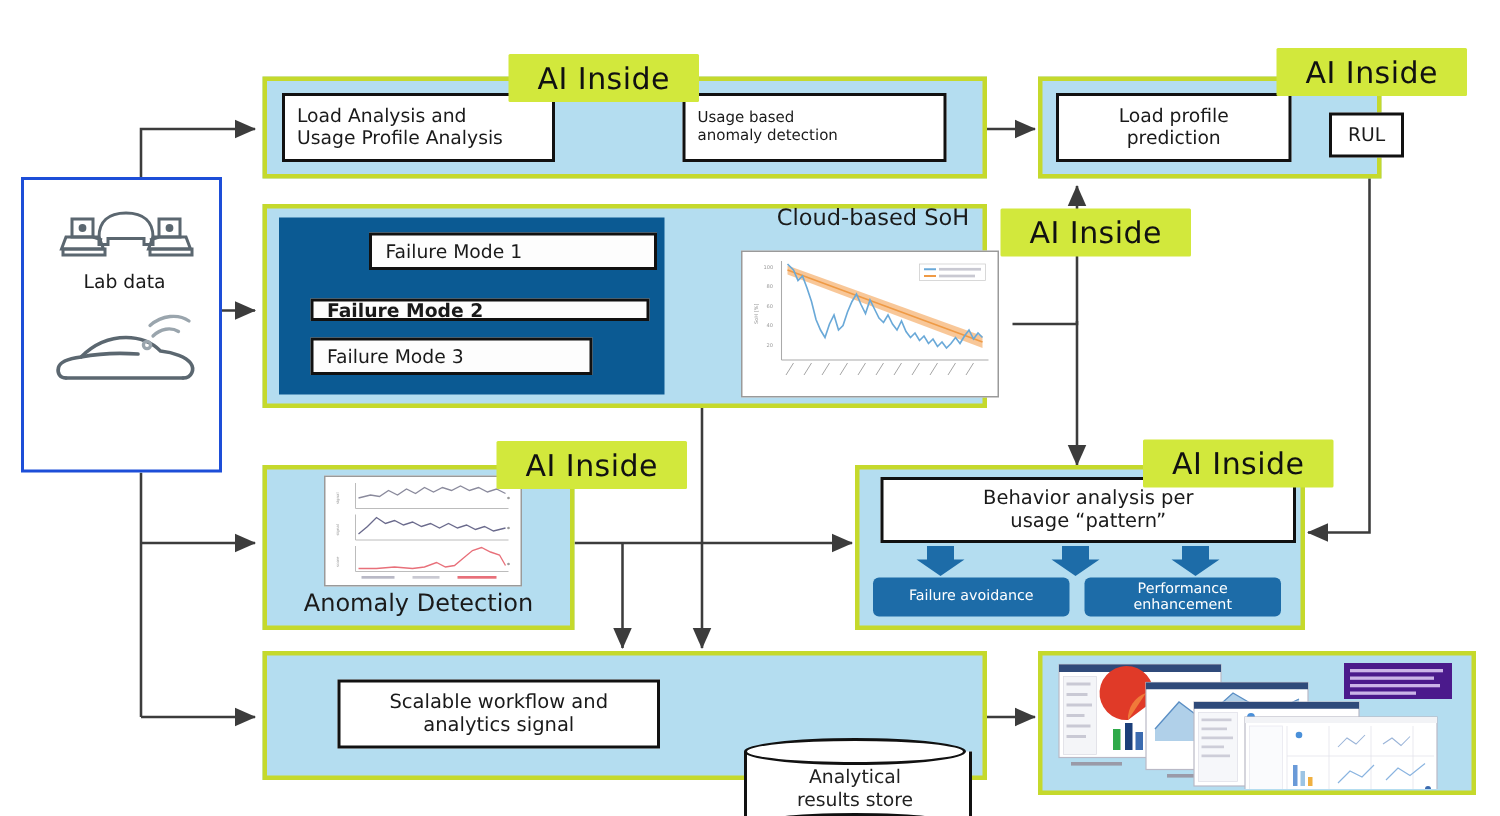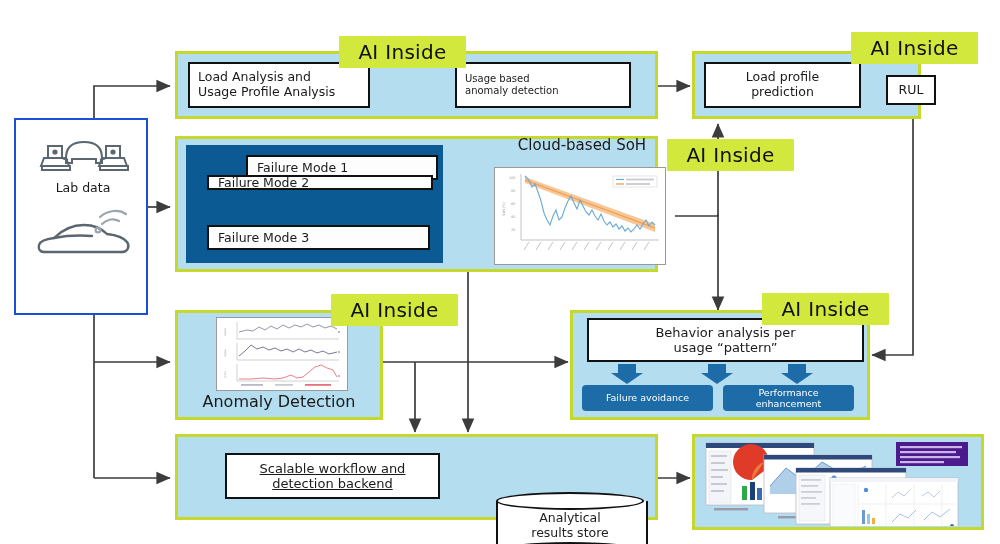--- a/index.html
+++ b/index.html
@@ -149,22 +149,22 @@
       <span>Load profile</span><br>
       <span>prediction</span>
     </div>
   </div>
   <div class="abs box" style="left:886px;top:75px;width:50px;height:30px;font-size:12.5px;">RUL</div>
   <div class="abs ai" style="left:851px;top:32px;width:127px;height:32px;">AI Inside</div>
 
   <div class="abs panel" style="left:175px;top:136px;width:483px;height:136px;"></div>
   <div class="abs fmgroup" style="left:186px;top:145px;width:257px;height:118px;"></div>
   <div class="abs fmitem" style="left:207px;top:155px;width:192px;height:25px;margin-left:39px;">Failure Mode 1</div>
-  <div class="abs fmitem" style="left:207px;top:175px;width:226px;height:15px;">Failure Mode 2</div>
-  <div class="abs fmitem" style="left:207px;top:225px;width:223px;height:25px;">Failure Mode 3</div>
+  <div class="abs fmitem" style="left:207px;top:199px;width:226px;height:15px;font-weight:bold;">Failure Mode 2</div>
+  <div class="abs fmitem" style="left:207px;top:225px;width:188px;height:25px;">Failure Mode 3</div>
 
   <div class="lbl" style="left:487px;top:136px;width:190px;font-size:15px;">Cloud-based SoH</div>
 
   <div class="mini" style="left:494px;top:167px;width:170px;height:96px;">
     <svg style="width:100%;height:100%;" viewBox="0 0 170 96" preserveAspectRatio="none">
       <g stroke="#aaa" stroke-width="0.7" fill="none">
         <path d="M26,6 L26,72"></path>
         <path d="M26,72 L164,72"></path>
       </g>
       <g fill="#9a9a9a" font-size="3.4" font-family="DejaVu Sans, sans-serif">
@@ -251,24 +251,24 @@
   <div class="abs pill" style="left:582px;top:385px;width:131px;height:26px;">Failure avoidance</div>
   <div class="abs pill" style="left:723px;top:385px;width:131px;height:26px;">
     <div>
       <span>Performance</span><br>
       <span>enhancement</span>
     </div>
   </div>
   <div class="abs ai" style="left:762px;top:293px;width:127px;height:32px;">AI Inside</div>
 
   <div class="abs panel" style="left:175px;top:434px;width:483px;height:86px;"></div>
-  <div class="abs box" style="left:225px;top:453px;width:215px;height:46px;font-size:13px;text-decoration:underline;">
+  <div class="abs box" style="left:225px;top:453px;width:215px;height:46px;font-size:13px;">
     <div>
       <span>Scalable workflow and</span><br>
-      <span>detection backend</span>
+      <span>analytics signal</span>
     </div>
   </div>
   <div class="cyl" style="left:496px;top:444px;width:148px;height:68px;margin-top:48px;">
     <div class="body"></div>
     <div class="bot"></div>
     <div class="top"></div>
     <div class="txt">
       <div>
         <span>Analytical</span><br>
         <span>results store</span>

